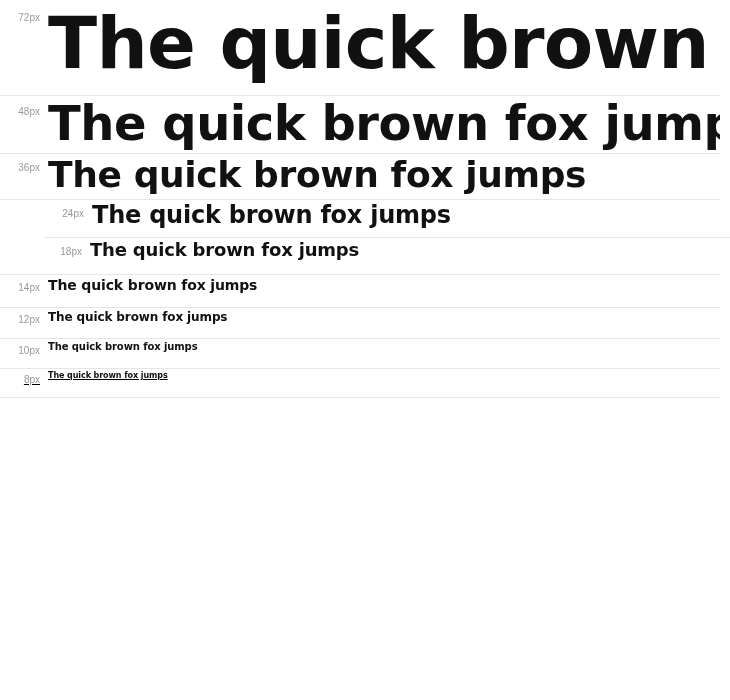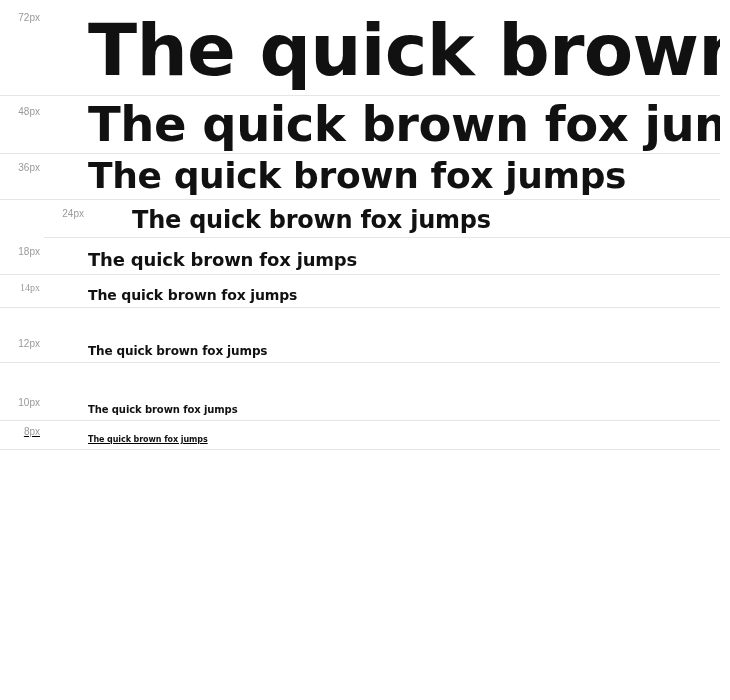--- a/index.html
+++ b/index.html
@@ -15,25 +15,23 @@
     color: #000000;
   }
   #specimen {
     width: 730px;
     position: relative;
   }
   .row {
     position: relative;
     border-bottom: 1px solid #e6e6e6;
     display: flex;
-    align-items: flex-end;
     box-sizing: border-box;
     overflow: hidden;
     width: 720px;
-    gap: 40px;
   }
   .size-label {
     width: 48px;
     min-width: 48px;
     text-align: right;
     padding-right: 8px;
     box-sizing: border-box;
     font-family: "Liberation Sans", sans-serif;
     font-size: 10px;
     line-height: 12px;
@@ -63,33 +61,33 @@
   .row-48  .size-label { padding-top: 10px; }
 
   .row-36  { height: 46px;  }
   .row-36  .sample { font-size: 36px; line-height: 42px; }
   .row-36  .size-label { padding-top: 8px; }
 
   .row-24  { height: 38px; margin-left: 44px;  }
   .row-24  .sample { font-size: 24px; line-height: 30px; }
   .row-24  .size-label { padding-top: 8px; }
 
-  .row-18  { height: 37px;  }
+  .row-18  { height: 37px; padding-left: 42px;  }
   .row-18  .sample { font-size: 18px; line-height: 24px; }
   .row-18  .size-label { padding-top: 8px; }
 
   .row-14  { height: 33px;  }
   .row-14  .sample { font-size: 14px; line-height: 20px; }
-  .row-14  .size-label { padding-top: 7px; font-family: Liberation Serif, serif; }
+  .row-14  .size-label { padding-top: 7px; }
 
-  .row-12  { height: 31px; margin-top: 24px;  }
+  .row-12  { height: 31px;  }
   .row-12  .sample { font-size: 12px; line-height: 18px; }
   .row-12  .size-label { padding-top: 6px; }
 
-  .row-10  { height: 30px; margin-top: 28px;  }
+  .row-10  { height: 30px;  }
   .row-10  .sample { font-size: 10px; line-height: 16px; }
   .row-10  .size-label { padding-top: 6px; }
 
   .row-8   { height: 29px; text-decoration: underline;  }
   .row-8   .sample { font-size: 8px;  line-height: 14px; }
   .row-8   .size-label { padding-top: 5px; }
 
   .spacer {
     height: 260px;
     background: #ffffff;

